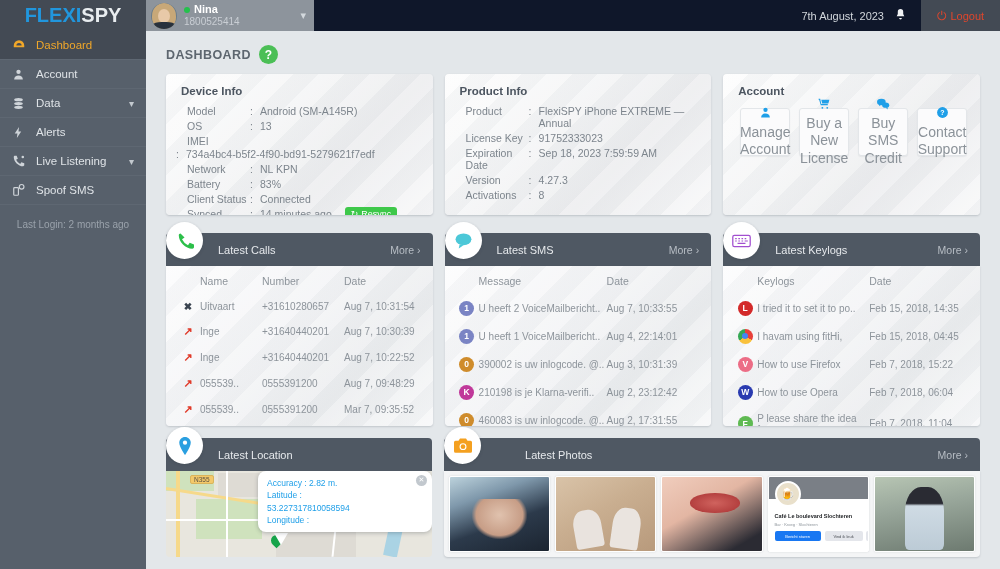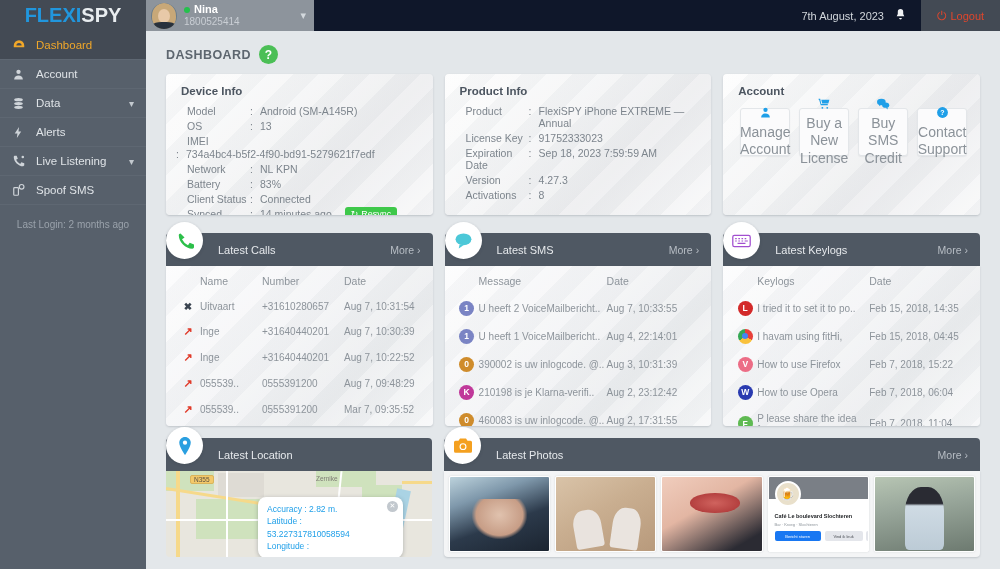--- a/index.html
+++ b/index.html
@@ -147,35 +147,35 @@
   .map-green { position: absolute; background: #cfe2bd; }
   .map-road { position: absolute; background: #f6d98a; }
   .map-road.w { background: #ffffff; }
   .map-water { position: absolute; background: #aad3e4; }
   .map-blk { position: absolute; background: #dedbd4; }
   .map-lbl { position: absolute; font-size: 6.5px; color: #7d7b74; }
   .map-shield { position: absolute; background: #f3c96a; color: #5c5343; font-size: 6.5px;
                 padding: 0 3px; border-radius: 2px; border: 1px solid #d9b45c; }
   .map-pin { position: absolute; width: 11px; height: 11px; background: #16a44a;
              border-radius: 50% 50% 50% 0; transform: rotate(-45deg); }
-  .popup { position: absolute; left: 92px; top: 26px; width: 145px; background: #fff;
+  .popup { position: absolute; left: 92px; top: 0; width: 174px; background: #fff;
            border-radius: 8px; box-shadow: 0 1px 4px rgba(40,50,60,.3); padding: 6px 9px;
            z-index: 6; }
   .popup div { font-size: 8.5px; color: #1f9fe8; line-height: 1.45; }
   .popup .pclose { position: absolute; right: 5px; top: 4px; width: 11px; height: 11px;
                    border-radius: 50%; background: #c2c8ce; color: #fff; font-size: 7px;
                    display: flex; align-items: center; justify-content: center; }
   .popup-tail { position: absolute; left: 108px; top: 62px; width: 0; height: 0;
                 border-left: 7px solid transparent; border-right: 7px solid transparent;
                 border-top: 12px solid #fff; z-index: 5; }
 
   
   .photos-panel { width: 546px; position: relative; }
   .photos-head { height: 33px; background: #4f5863; border-radius: 4px 4px 0 0;
-                 display: flex; align-items: center; padding-left: 52px; padding-right: 12px; }
+                 display: flex; align-items: center; padding-left: 81px; padding-right: 12px; }
   .photos-body { height: 86px; background: #f4f5f6; border-radius: 0 0 4px 4px;
                  display: flex; gap: 5px; padding: 5px; box-shadow: 0 1px 2px rgba(60,70,80,.2); }
   .ph { flex: 1 1 0; border-radius: 2px; overflow: hidden; position: relative;
         border: 1px solid #ffffff; box-shadow: 0 0 2px rgba(80,90,100,.18); }
   .ph1 { background: linear-gradient(160deg,#bcd2dc 0%,#7f98ab 28%,#2c3a4b 60%,#1b2430 100%); }
   .ph1::before { content:""; position:absolute; left:22%; top:30%; width:56%; height:54%;
                  background: radial-gradient(ellipse at 50% 40%, #e0c2ae 0%, #c79d86 60%, rgba(199,157,134,0) 72%); }
   .ph2 { background: linear-gradient(150deg,#d9c3a8 0%,#c9ae90 45%,#b89a7c 100%); }
   .ph2::before { content:""; position:absolute; left:18%; bottom:4%; width:28%; height:52%;
                  background:#e9e3de; transform: rotate(-10deg); border-radius:40% 40% 8% 8%; }

